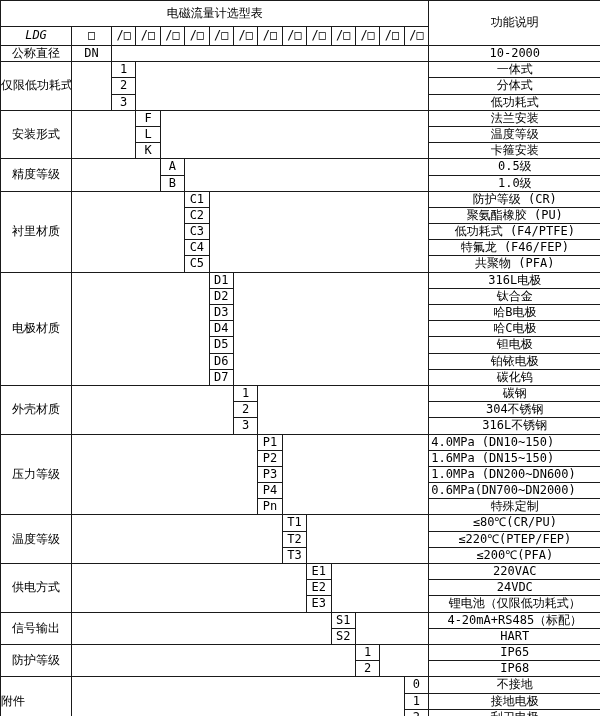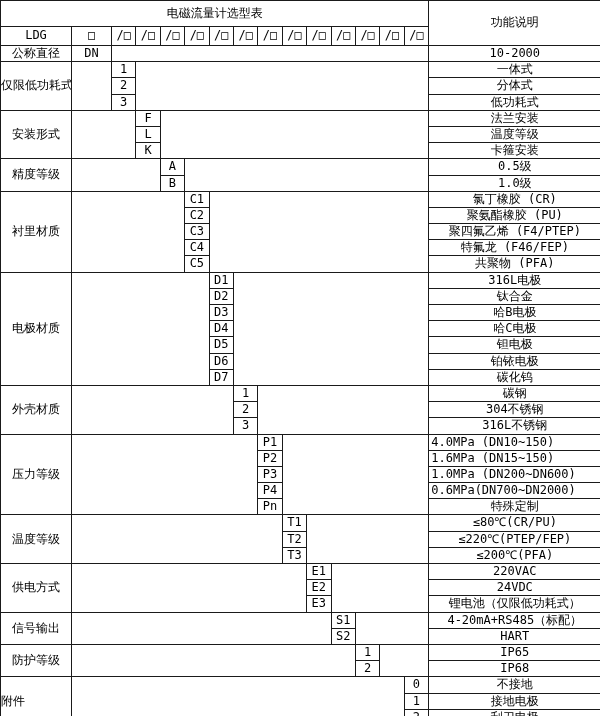--- a/index.html
+++ b/index.html
@@ -26,21 +26,21 @@
   tr.r-data   { height: 16.19px; }
   td.title-cell { font-size: 13px; }
   td.desc-header { font-size: 13px; }
   td.group-label { text-align: left; padding-left: 7px; margin-left: 12px; }
   td.group-label.center { text-align: left; padding-left: 0; }
   td.code-cell { font-size: 11px; }
   td.slot-cell { font-size: 13px; }
   td.box-cell  { font-size: 13px; }
   td.desc-cell {}
   td.desc-cell.left { text-align: left; padding-left: 2px; }
-  td.model-cell { text-align: left; padding-left: 9px; }
+  td.model-cell { text-align: left; padding-left: 9px; font-style: italic; }
 </style>
 </head>
 <body>
 
 <table class="sel">
   <colgroup>
     <col style="width:71px">
     <col style="width:40px">
     <col style="width:24.4px">
       <col style="width:24.4px">
@@ -124,29 +124,29 @@
       </tr>
       <tr class="r-data">
         <td class="code-cell">B</td>
         <td class="desc-cell">1.0级</td>
       </tr>
       <tr class="r-data">
         <td class="group-label" rowspan="5">衬里材质</td>
         <td colspan="4" rowspan="5"></td>
         <td class="code-cell">C1</td>
         <td colspan="9" rowspan="5"></td>
-        <td class="desc-cell">氯丁橡胶 (CR)</td>
+        <td class="desc-cell">防护等级 (CR)</td>
       </tr>
       <tr class="r-data">
         <td class="code-cell">C2</td>
         <td class="desc-cell">聚氨酯橡胶 (PU)</td>
       </tr>
       <tr class="r-data">
         <td class="code-cell">C3</td>
-        <td class="desc-cell">聚四氟乙烯 (F4/PTEP)</td>
+        <td class="desc-cell">低功耗式 (F4/PTFE)</td>
       </tr>
       <tr class="r-data">
         <td class="code-cell">C4</td>
         <td class="desc-cell">特氟龙 (F46/FEP)</td>
       </tr>
       <tr class="r-data">
         <td class="code-cell">C5</td>
         <td class="desc-cell">共聚物 (PFA)</td>
       </tr>
       <tr class="r-data">

